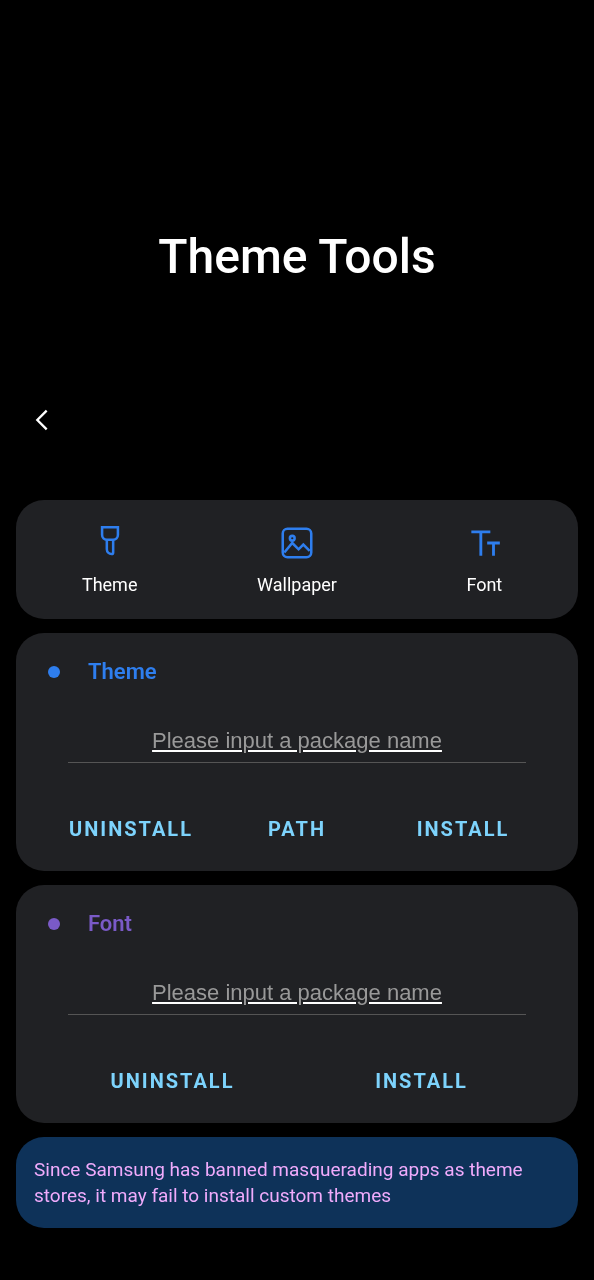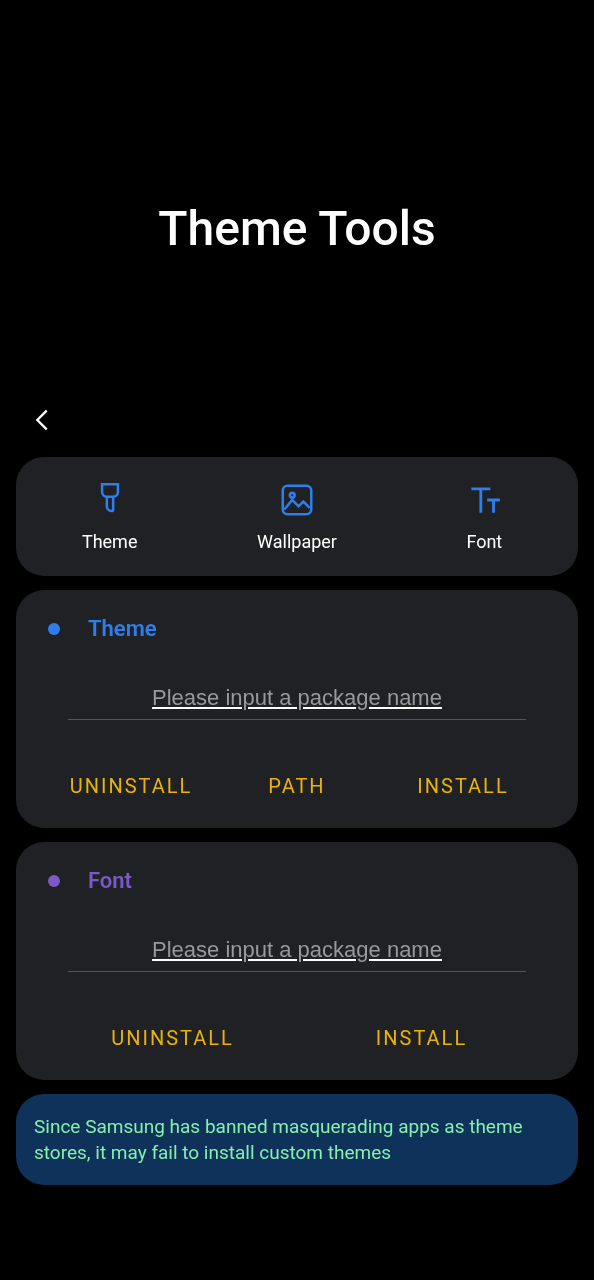--- a/index.html
+++ b/index.html
@@ -10,34 +10,35 @@
       font-family: -apple-system, BlinkMacSystemFont, 'Segoe UI', Roboto, sans-serif;
       overflow: hidden;
     }
     .app-title {
       color: #fff;
       font-size: 48px;
       font-weight: 500;
       text-align: center;
       padding-top: 200px;
       padding-bottom: 140px;
+      margin-top: 28px;
     }
     .back-button {
       position: absolute;
       left: 28px;
       top: 404px;
       cursor: pointer;
     }
     .back-button svg {
       width: 28px;
       height: 32px;
     }
     .content {
       padding: 0 16px;
-      margin-top: 60px;
+      margin-top: 75px;
     }
     .nav-card {
       background: #202124;
       border-radius: 28px;
       display: flex;
       padding: 24px 0;
       margin-bottom: 14px;
     }
     .nav-item {
       flex: 1;
@@ -102,35 +103,35 @@
     .text-input::placeholder {
       color: #999;
       font-size: 22px;
     }
     .button-row {
       display: flex;
     }
     .button-row-4 .action-btn { flex: 1; }
     .button-row-2 .action-btn { flex: 1; }
     .action-btn {
-      color: #eab308;
+      color: #7dd3fc;
       font-size: 20px;
-      font-weight: 400;
+      font-weight: 700;
       letter-spacing: 2px;
       text-align: center;
       cursor: pointer;
       word-break: break-word;
       padding: 0 4px;
       line-height: 1.4;
     }
     .notice-banner {
       background: #0e3259;
       border-radius: 28px;
       padding: 20px 18px;
-      color: #86efac;
+      color: #f0abfc;
       font-size: 19px;
       line-height: 1.35;
     }
   </style>
 </head>
 <body>
 
 <div class="app-title">Theme Tools</div>
 
 <div class="back-button">

